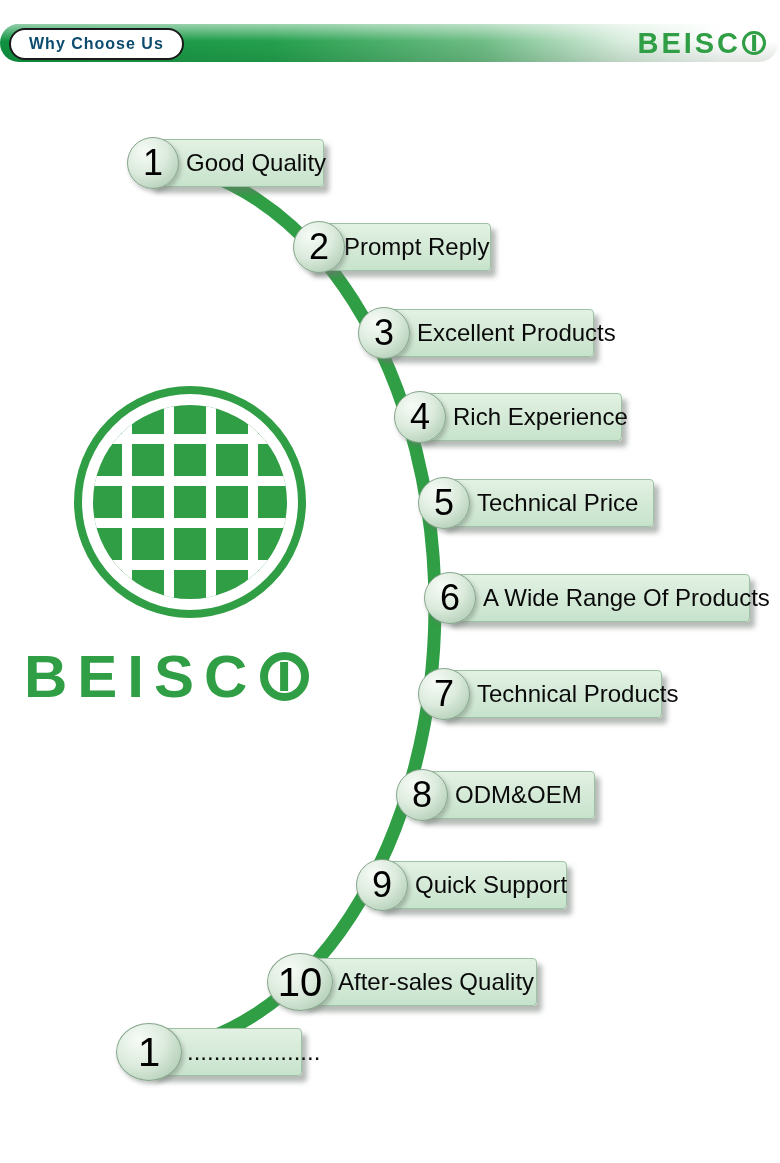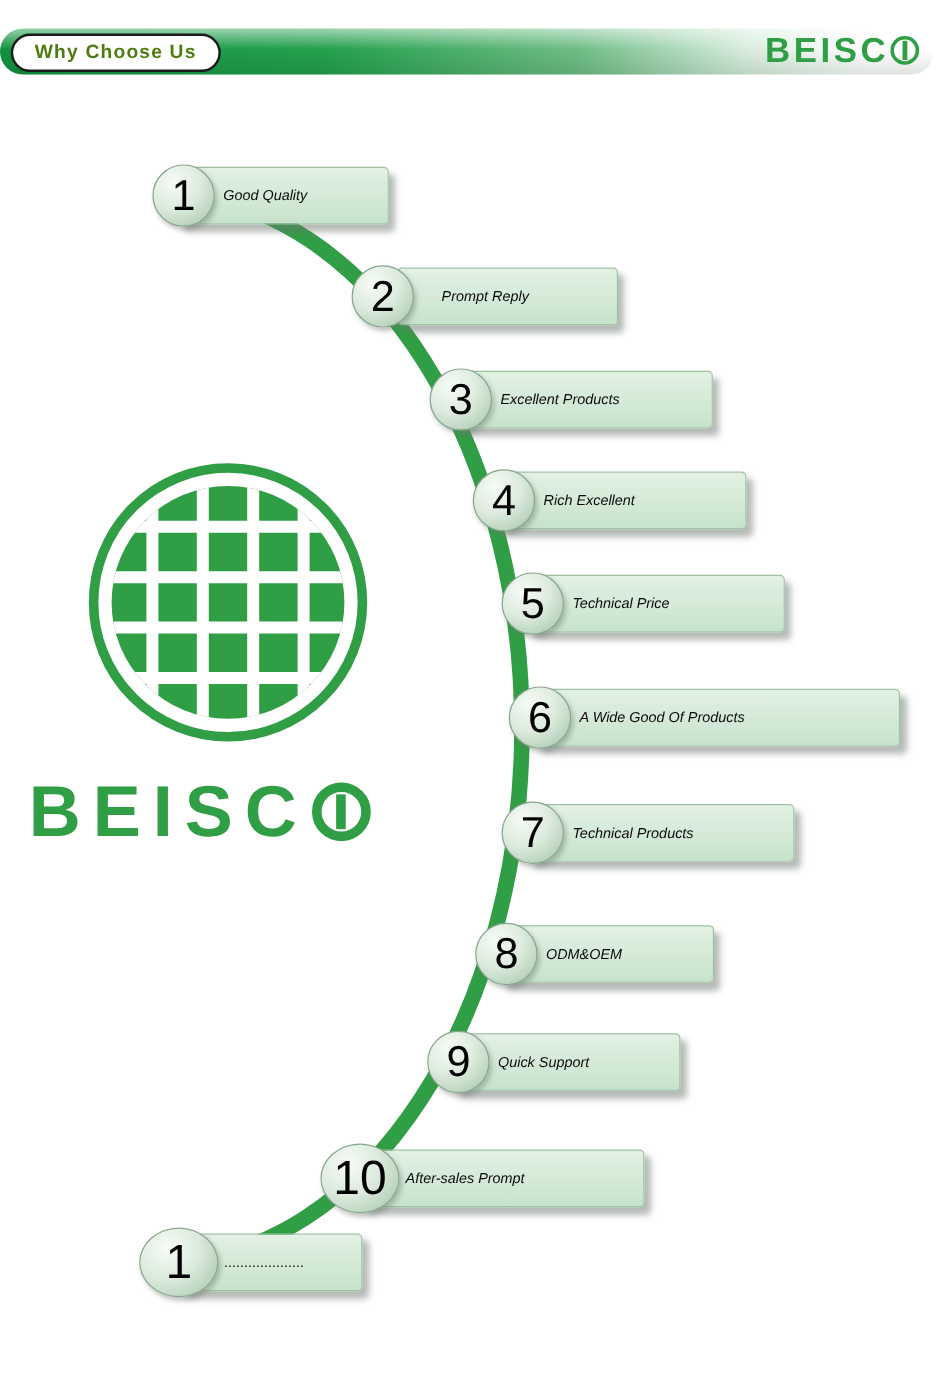--- a/index.html
+++ b/index.html
@@ -14,21 +14,21 @@
     border-radius:20px;
     background:linear-gradient(to right,#0f9240 0%,#24a04d 35%,#6fbd86 62%,#d9edde 80%,#ffffff 93%);
   }
   .header-band::before{
     content:"";position:absolute;inset:0;border-radius:20px;
     background:linear-gradient(to bottom,rgba(255,255,255,.55),rgba(255,255,255,0) 45%,rgba(0,40,10,.12));
   }
   .header-pill{
     position:absolute;left:9px;top:28px;height:28px;line-height:28px;
     padding:0 18px;background:#ffffff;border:2px solid #1a1a1a;border-radius:17px;
-    font-size:16px;font-weight:bold;color:#4d7c0f;letter-spacing:1px;z-index:3;
+    font-size:16px;font-weight:bold;color:#0c4a6e;letter-spacing:1px;z-index:3;
   }
   .brand{
     position:absolute;right:14px;top:27px;z-index:3;
     color:#2f9e44;font-weight:bold;font-size:29px;letter-spacing:3px;white-space:nowrap;
   }
   
   .o-glyph{
     display:inline-block;position:relative;box-sizing:border-box;
     width:.82em;height:.82em;border:.135em solid currentColor;border-radius:50%;
     top:.07em;margin-left:.04em;
@@ -51,21 +51,21 @@
   
   .step{position:absolute;height:56px;}
   .label-box{
     position:absolute;top:2px;height:46px;border-radius:4px;
     background:linear-gradient(to bottom,#e2f1e3,#c7e3cc);
     border:1px solid #9dc1a3;
     box-shadow:5px 6px 5px rgba(110,120,112,.5);
     z-index:1;
   }
   .label-text{
-    display:block;padding-left:36px;line-height:46px;font-size:12px;color:#0a0a0a;white-space:nowrap;font-style:italic;
+    display:block;padding-left:36px;line-height:46px;font-size:24px;color:#0a0a0a;white-space:nowrap;
   }
   .num-circle{
     position:absolute;left:0;top:0;width:50px;height:50px;border-radius:50%;
     background:radial-gradient(circle at 34% 28%,#f7fbf7 0%,#dcebdd 45%,#b9d3bd 78%,#9cbfa3 100%);
     border:1px solid #86a58c;
     box-shadow:2px 3px 4px rgba(110,120,112,.45);
     display:flex;align-items:center;justify-content:center;z-index:2;
   }
   .num-circle span{font-size:36px;color:#000;}
   .step.wide .num-circle{width:64px;height:56px;justify-content:center;}
@@ -111,58 +111,58 @@
   <div class="step" style="left:127px;top:137px">
     <div class="label-box" style="left:22px;width:173px">
         <span class="label-text">Good Quality</span>
       </div>
     <div class="num-circle">
         <span>1</span>
       </div>
   </div>
 
   <div class="step" style="left:293px;top:221px">
-    <div class="label-box" style="left:38px;width:182px">
+    <div class="label-box" style="left:14px;width:182px">
         <span class="label-text">Prompt Reply</span>
       </div>
     <div class="num-circle">
         <span>2</span>
       </div>
   </div>
 
   <div class="step" style="left:358px;top:307px">
     <div class="label-box" style="left:22px;width:212px">
         <span class="label-text">Excellent Products</span>
       </div>
     <div class="num-circle">
         <span>3</span>
       </div>
   </div>
 
   <div class="step" style="left:394px;top:391px">
     <div class="label-box" style="left:22px;width:204px">
-        <span class="label-text">Rich Excellent</span>
+        <span class="label-text">Rich Experience</span>
       </div>
     <div class="num-circle">
         <span>4</span>
       </div>
   </div>
 
   <div class="step" style="left:418px;top:477px">
     <div class="label-box" style="left:22px;width:212px">
         <span class="label-text">Technical Price</span>
       </div>
     <div class="num-circle">
         <span>5</span>
       </div>
   </div>
 
   <div class="step" style="left:424px;top:572px">
     <div class="label-box" style="left:22px;width:302px">
-        <span class="label-text">A Wide Good Of Products</span>
+        <span class="label-text">A Wide Range Of Products</span>
       </div>
     <div class="num-circle">
         <span>6</span>
       </div>
   </div>
 
   <div class="step" style="left:418px;top:668px">
     <div class="label-box" style="left:22px;width:220px">
         <span class="label-text">Technical Products</span>
       </div>
@@ -184,21 +184,21 @@
     <div class="label-box" style="left:22px;width:187px">
         <span class="label-text">Quick Support</span>
       </div>
     <div class="num-circle">
         <span>9</span>
       </div>
   </div>
 
   <div class="step wide" style="left:267px;top:953px">
     <div class="label-box" style="left:34px;width:234px">
-        <span class="label-text">After-sales Prompt</span>
+        <span class="label-text">After-sales Quality</span>
       </div>
     <div class="num-circle">
         <span>10</span>
       </div>
   </div>
 
   <div class="step wide" style="left:116px;top:1023px">
     <div class="label-box" style="left:34px;width:150px">
         <span class="label-text">....................</span>
       </div>

